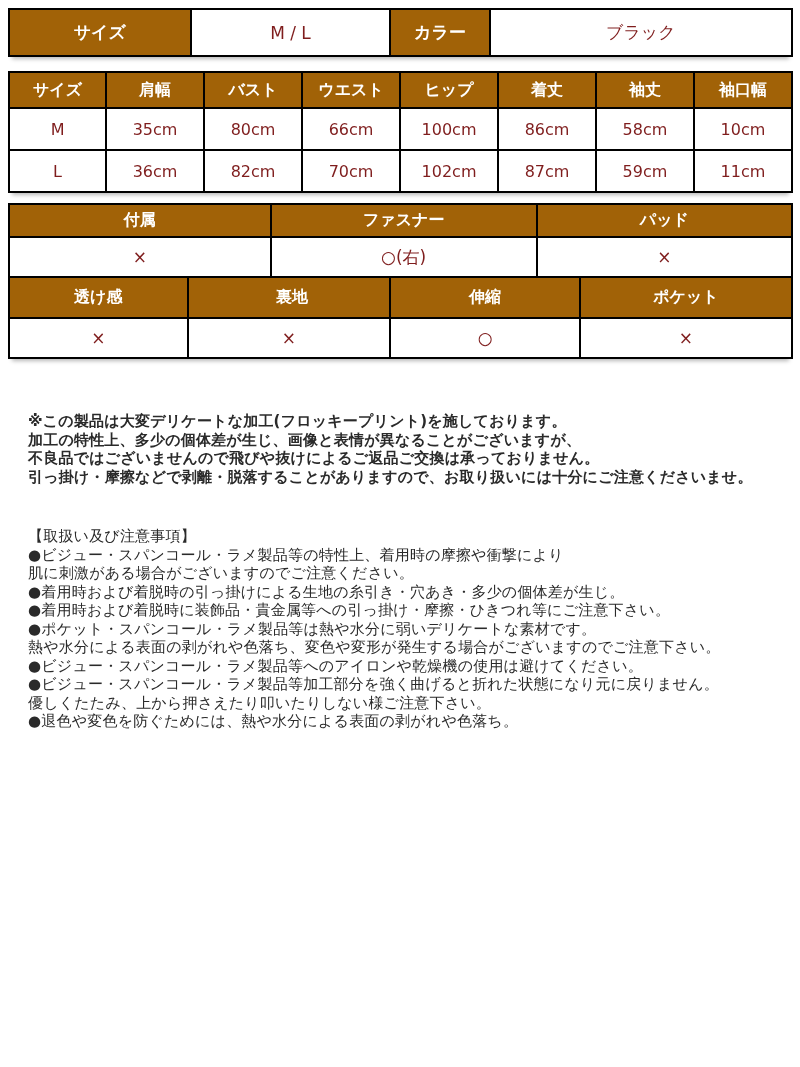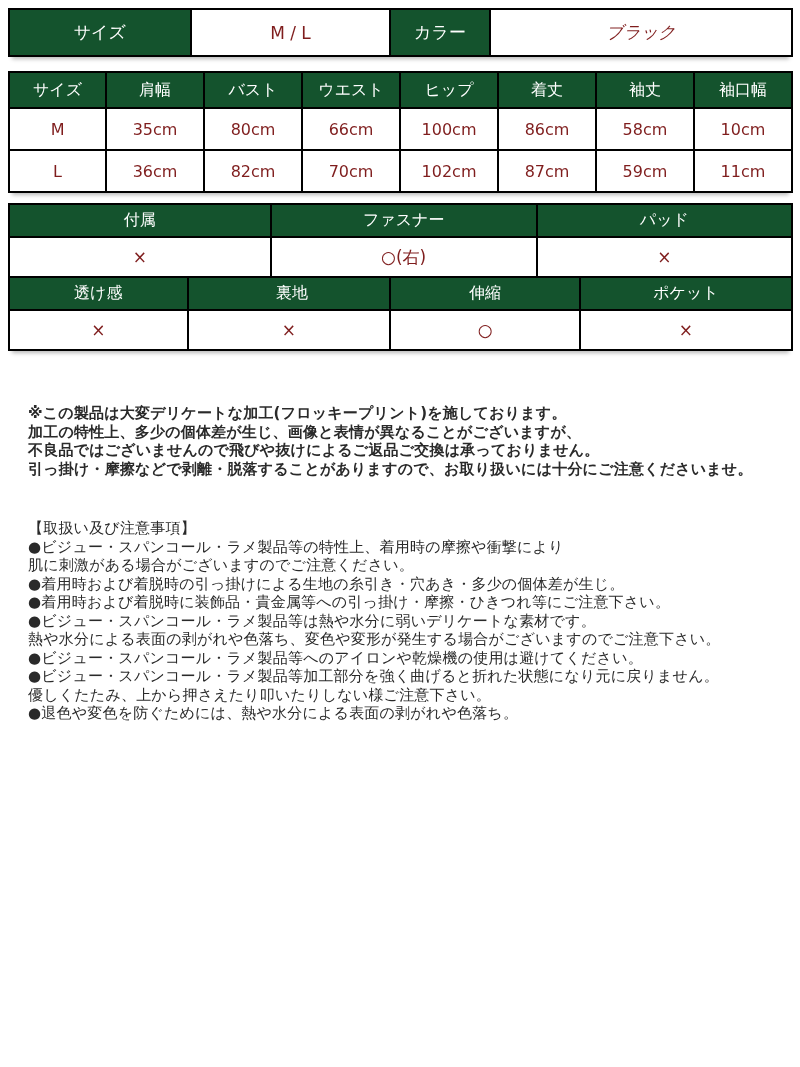--- a/index.html
+++ b/index.html
@@ -22,48 +22,48 @@
   td, th {
     border: 2px solid #000000;
     text-align: center;
     vertical-align: middle;
     font-size: 16px;
     color: #7f1d1d;
     overflow: hidden;
     white-space: nowrap;
   }
   .hdr {
-    background: #14532d;
+    background: #a16207;
     color: #ffffff;
-    font-weight: normal;
+    font-weight: bold;
   }
 
   
   .t-spec td { height: 47px; font-size: 17px; }
   .t-spec .c1 { width: 23.2%; }
   .t-spec .c2 { width: 25.5%; }
   .t-spec .c3 { width: 12.7%; }
-  .t-spec .c4 { width: 38.6%; font-style: italic; }
+  .t-spec .c4 { width: 38.6%; }
 
   
   .t-meas { margin-top: 14px; }
   .t-meas th { height: 36px; font-size: 16px; }
   .t-meas td { height: 42px; }
   .t-meas .c0 { width: 12.4%; }
 
   
   .t-feat1 { margin-top: 10px; box-shadow: none; }
   .t-feat1 .h { height: 33px; }
   .t-feat1 .v { height: 40px; font-size: 17px; }
   .t-feat1 .f1 { width: 33.4%; }
   .t-feat1 .f2 { width: 34.0%; }
   .t-feat1 .f3 { width: 32.6%; }
 
   .t-feat2 { margin-top: -2px; }
-  .t-feat2 .h { height: 33px; }
+  .t-feat2 .h { height: 41px; }
   .t-feat2 .v { height: 40px; font-size: 17px; }
   .t-feat2 .g1 { width: 22.8%; }
   .t-feat2 .g2 { width: 25.9%; padding-left: 6px; }
   .t-feat2 .g3 { width: 24.2%; }
   .t-feat2 .g4 { width: 27.1%; }
 
   
   .txt {
     margin-left: 20px;
     margin-right: 12px;
@@ -165,21 +165,21 @@
     <div>不良品ではございませんので飛びや抜けによるご返品ご交換は承っておりません。</div>
     <div>引っ掛け・摩擦などで剥離・脱落することがありますので、お取り扱いには十分にご注意くださいませ。</div>
   </div>
 
   <div class="txt care">
     <div>【取扱い及び注意事項】</div>
     <div>●ビジュー・スパンコール・ラメ製品等の特性上、着用時の摩擦や衝撃により</div>
     <div>肌に刺激がある場合がございますのでご注意ください。</div>
     <div>●着用時および着脱時の引っ掛けによる生地の糸引き・穴あき・多少の個体差が生じ。</div>
     <div>●着用時および着脱時に装飾品・貴金属等への引っ掛け・摩擦・ひきつれ等にご注意下さい。</div>
-    <div>●ビジュー・スパンコール・ラメ製品等は熱や水分に弱いデリケートな素材です。</div>
+    <div>●ポケット・スパンコール・ラメ製品等は熱や水分に弱いデリケートな素材です。</div>
     <div>熱や水分による表面の剥がれや色落ち、変色や変形が発生する場合がございますのでご注意下さい。</div>
     <div>●ビジュー・スパンコール・ラメ製品等へのアイロンや乾燥機の使用は避けてください。</div>
     <div>●ビジュー・スパンコール・ラメ製品等加工部分を強く曲げると折れた状態になり元に戻りません。</div>
     <div>優しくたたみ、上から押さえたり叩いたりしない様ご注意下さい。</div>
     <div>●退色や変色を防ぐためには、熱や水分による表面の剥がれや色落ち。</div>
   </div>
 
 </div>
 
 </body></html>

